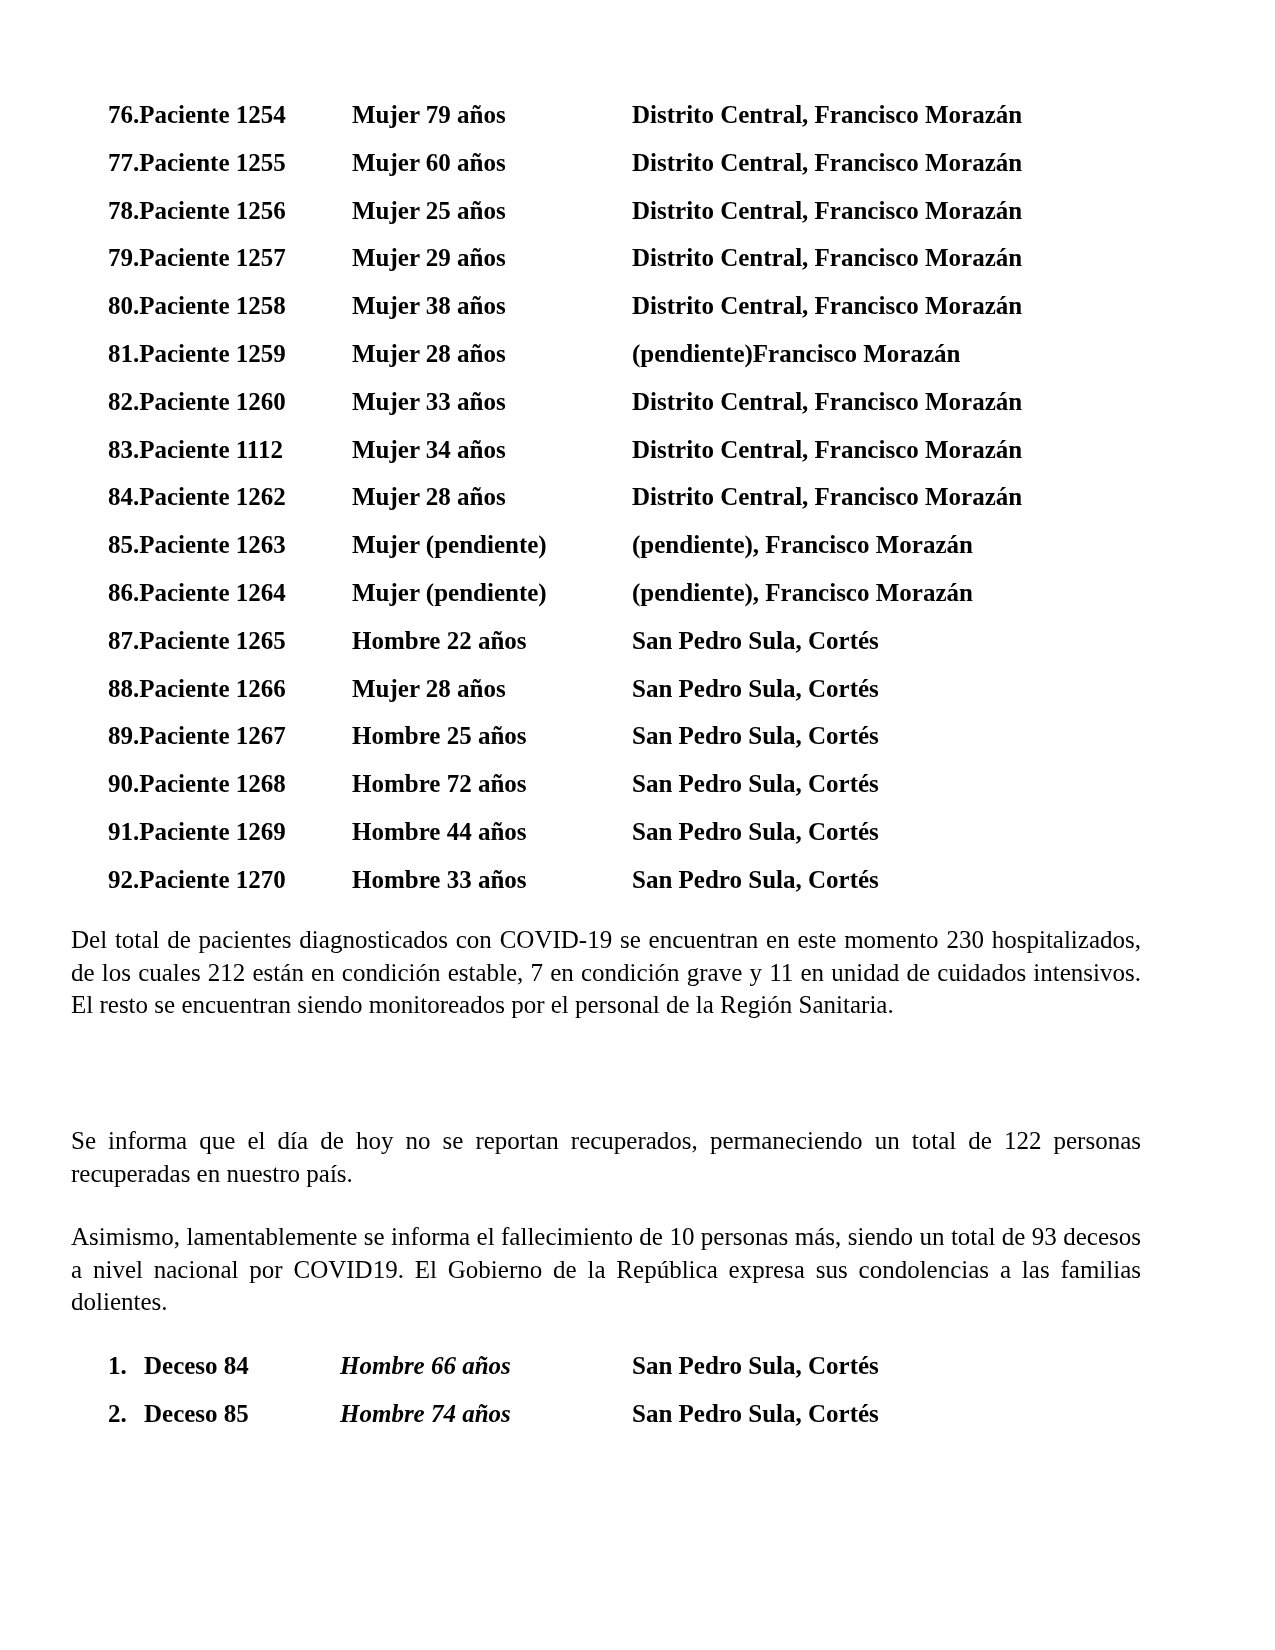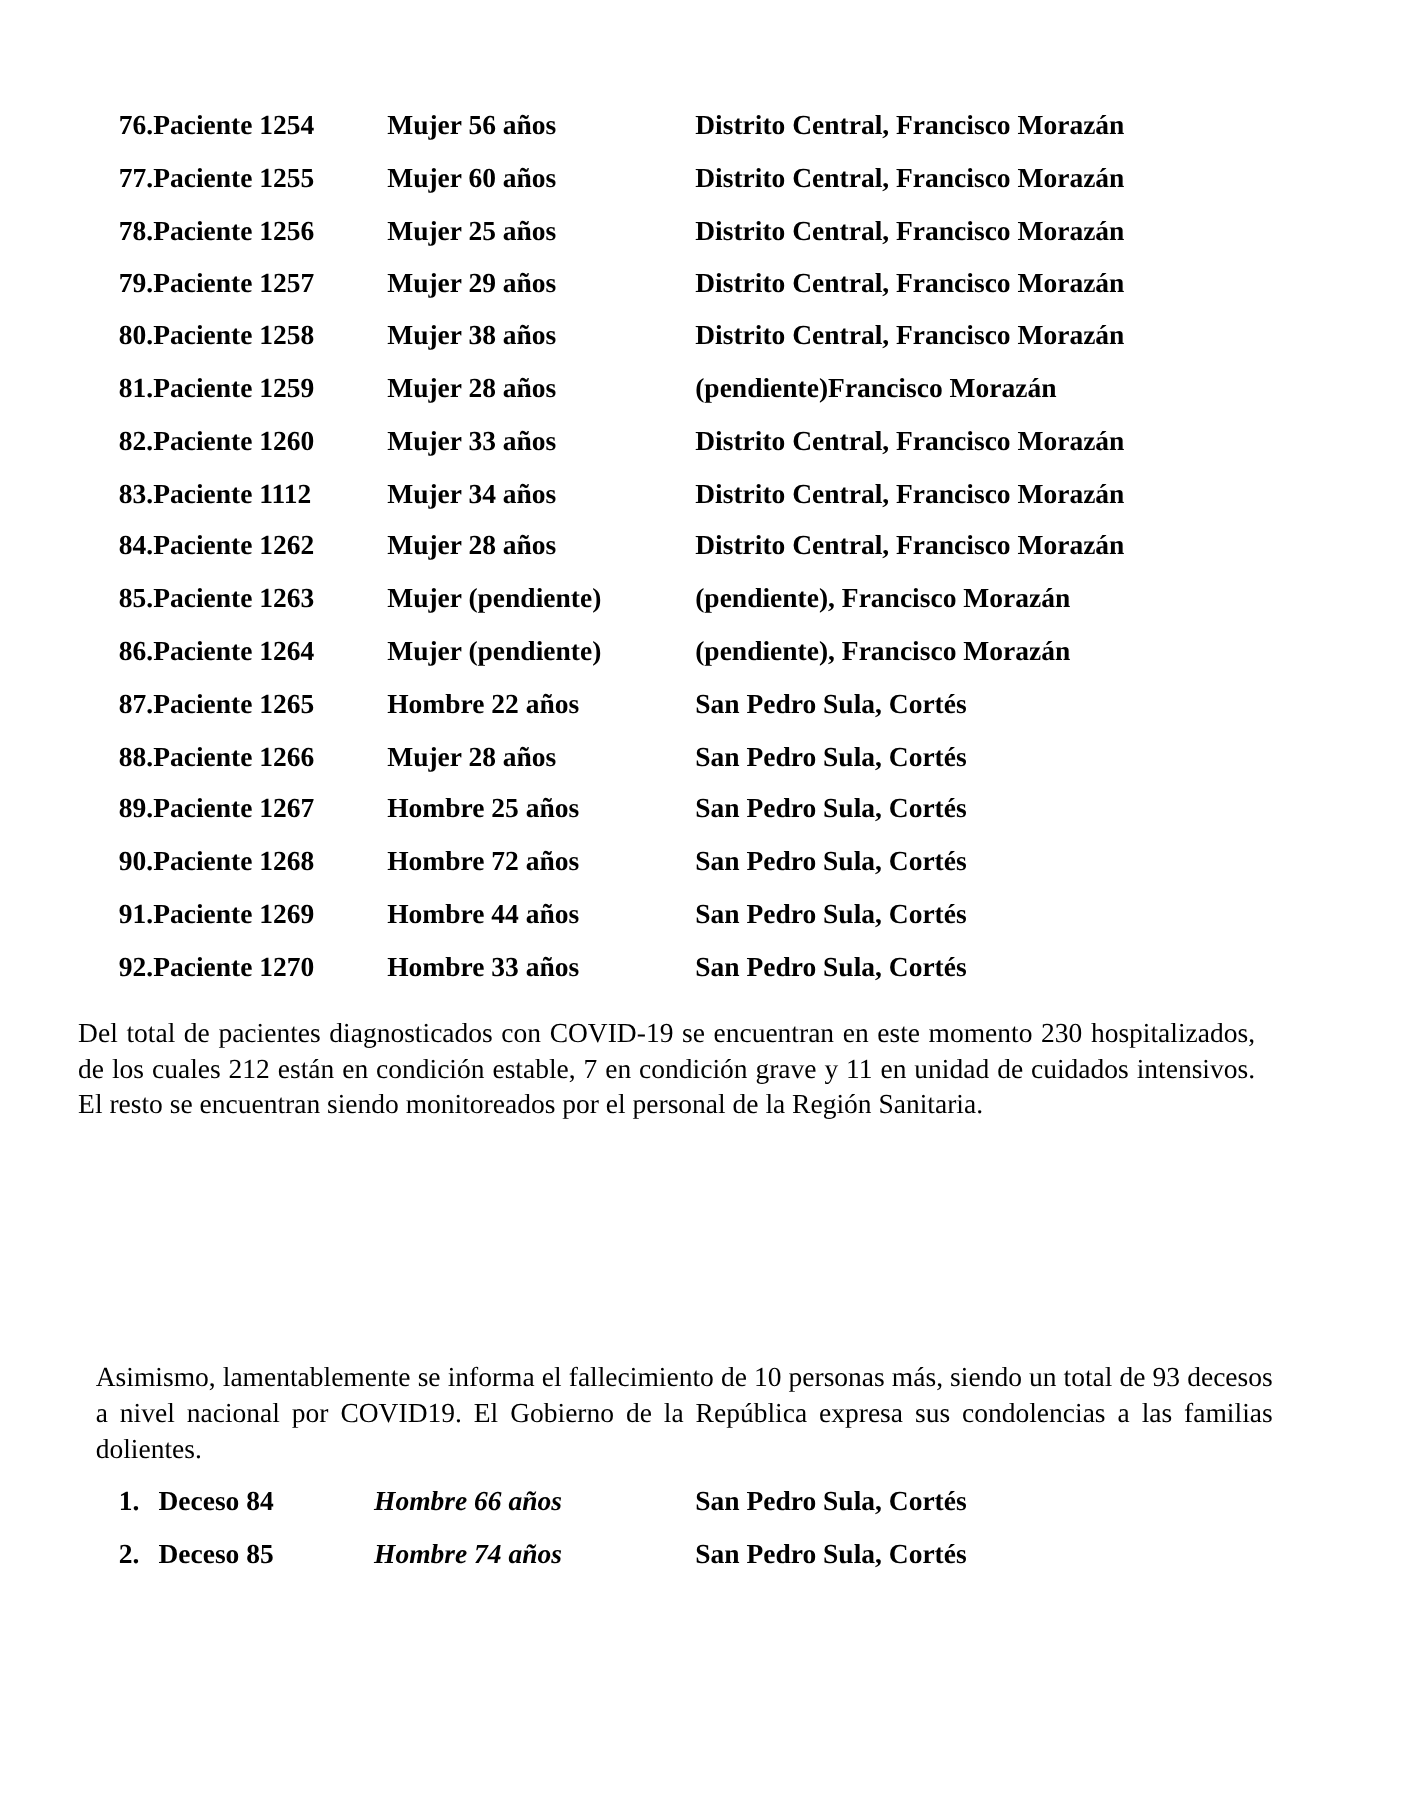--- a/index.html
+++ b/index.html
@@ -34,21 +34,21 @@
   .d3 { position: absolute; left: 524px; }
 </style>
 </head>
 <body>
 
 <div class="page">
 
   <div class="plist" id="plist">
       <div class="row">
         <span class="c1">76.Paciente 1254</span>
-        <span class="c2">Mujer 56 años</span>
+        <span class="c2">Mujer 79 años</span>
         <span class="c3">Distrito Central, Francisco Morazán</span>
       </div>
       <div class="row">
         <span class="c1">77.Paciente 1255</span>
         <span class="c2">Mujer 60 años</span>
         <span class="c3">Distrito Central, Francisco Morazán</span>
       </div>
       <div class="row">
         <span class="c1">78.Paciente 1256</span>
         <span class="c2">Mujer 25 años</span>
@@ -120,21 +120,22 @@
         <span class="c3">San Pedro Sula, Cortés</span>
       </div>
       <div class="row">
         <span class="c1">92.Paciente 1270</span>
         <span class="c2">Hombre 33 años</span>
         <span class="c3">San Pedro Sula, Cortés</span>
       </div>
     </div>
 
   <p class="para p1" style="margin:0">Del total de pacientes diagnosticados con COVID-19 se encuentran en este momento 230 hospitalizados, de los cuales 212 están en condición estable, 7 en condición grave y 11 en unidad de cuidados intensivos. El resto se encuentran siendo monitoreados por el personal de la Región Sanitaria.</p>
-  <p class="para p3" style="margin:16px">Asimismo, lamentablemente se informa el fallecimiento de 10 personas más, siendo un total de 93 decesos a nivel nacional por COVID19. El Gobierno de la República expresa sus condolencias a las familias dolientes.</p>
+  <p class="para p2" style="margin:0">Se informa que el día de hoy no se reportan recuperados, permaneciendo un total de 122 personas recuperadas en nuestro país.</p>
+  <p class="para p3" style="margin:0">Asimismo, lamentablemente se informa el fallecimiento de 10 personas más, siendo un total de 93 decesos a nivel nacional por COVID19. El Gobierno de la República expresa sus condolencias a las familias dolientes.</p>
 
   <div class="dlist" id="dlist">
       <div class="drow">
         <span class="dnum">1.</span>
         <span class="d1">Deceso 84</span>
         <span class="d2">Hombre 66 años</span>
         <span class="d3">San Pedro Sula, Cortés</span>
       </div>
       <div class="drow">
         <span class="dnum">2.</span>

